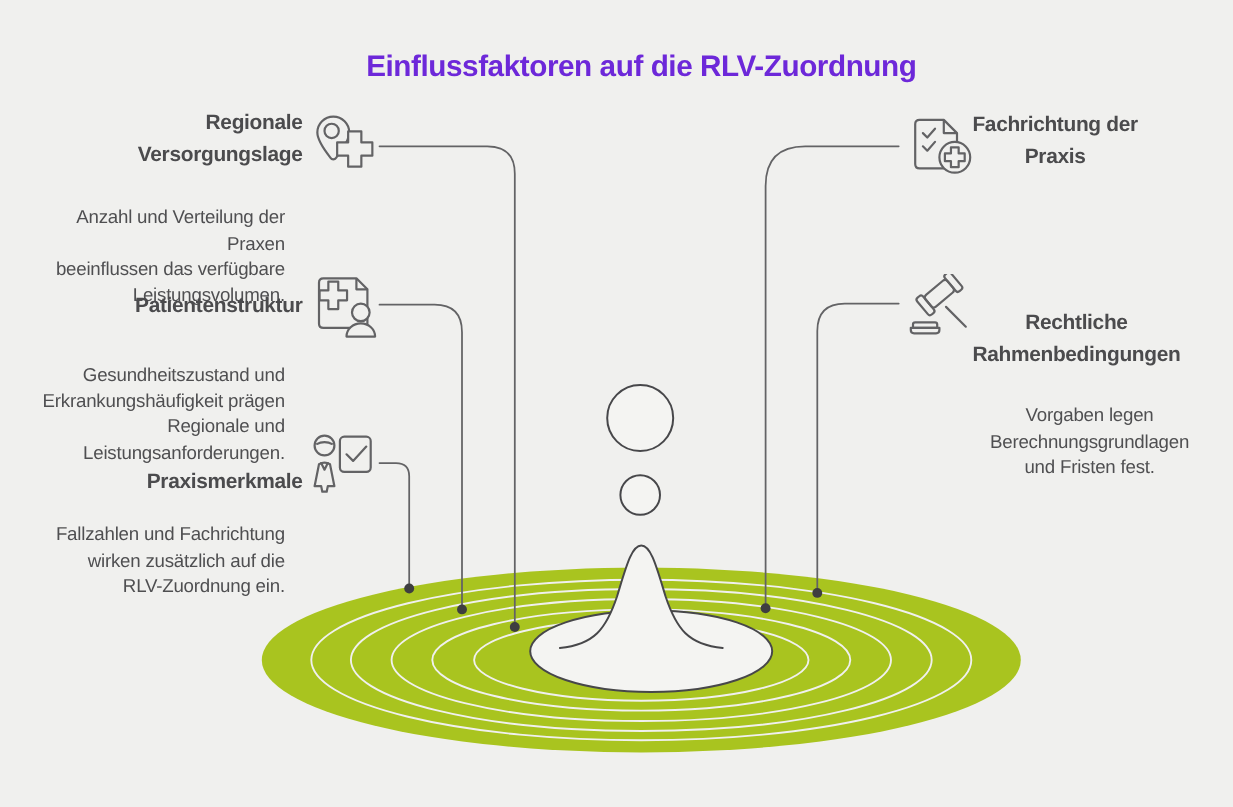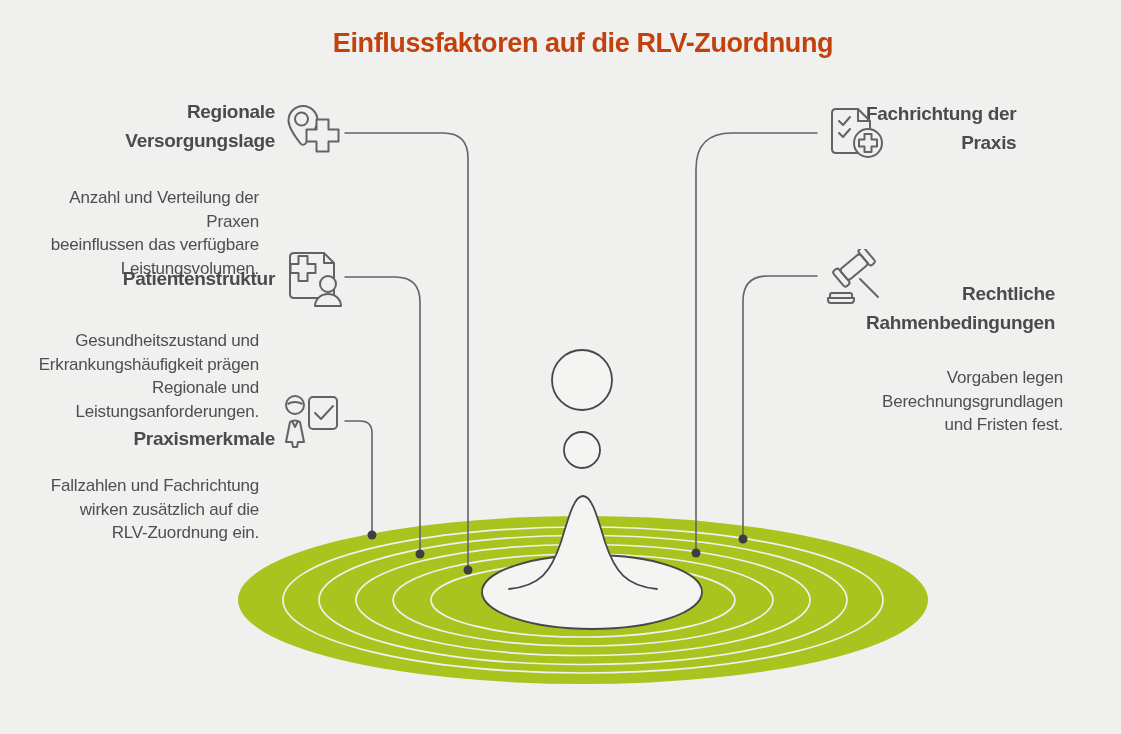--- a/index.html
+++ b/index.html
@@ -6,43 +6,43 @@
   .canvas{
     position:relative;
     width:1121px;height:734px;
     background:#f0f0ee;
     overflow:hidden;
     font-family:"Liberation Sans",sans-serif;
     color:#4d4d4f;
   }
   .title{
     position:absolute;
-    top:28px;left:583px;
+    top:45px;left:583px;
     transform:translateX(-50%);
     margin:0;
     font-size:27px;font-weight:700;
     letter-spacing:-0.4px;
-    color:#c2410c;
+    color:#6d28d9;
     white-space:nowrap;
   }
   .scene{position:absolute;inset:0;}
   .factor-heading{
     position:absolute;margin:0;
     font-size:19px;font-weight:700;line-height:29px;
     letter-spacing:-0.3px;color:#4b4b4d;
     white-space:pre-line;
   }
   .factor-body{
     position:absolute;margin:16px;
     font-size:17px;font-weight:400;line-height:23.5px;
     letter-spacing:-0.2px;color:#4f4f51;
     white-space:pre-line;
   }
   .col-left{right:846px;text-align:right;}
-  .col-right{left:866px;text-align:right;}
+  .col-right{left:884px;text-align:center;}
   .icon{position:absolute;}
   .icon svg{display:block;}
 </style>
 </head>
 <body>
 
 <div class="canvas">
 
   <h1 class="title">Einflussfaktoren auf die RLV-Zuordnung</h1>
 

